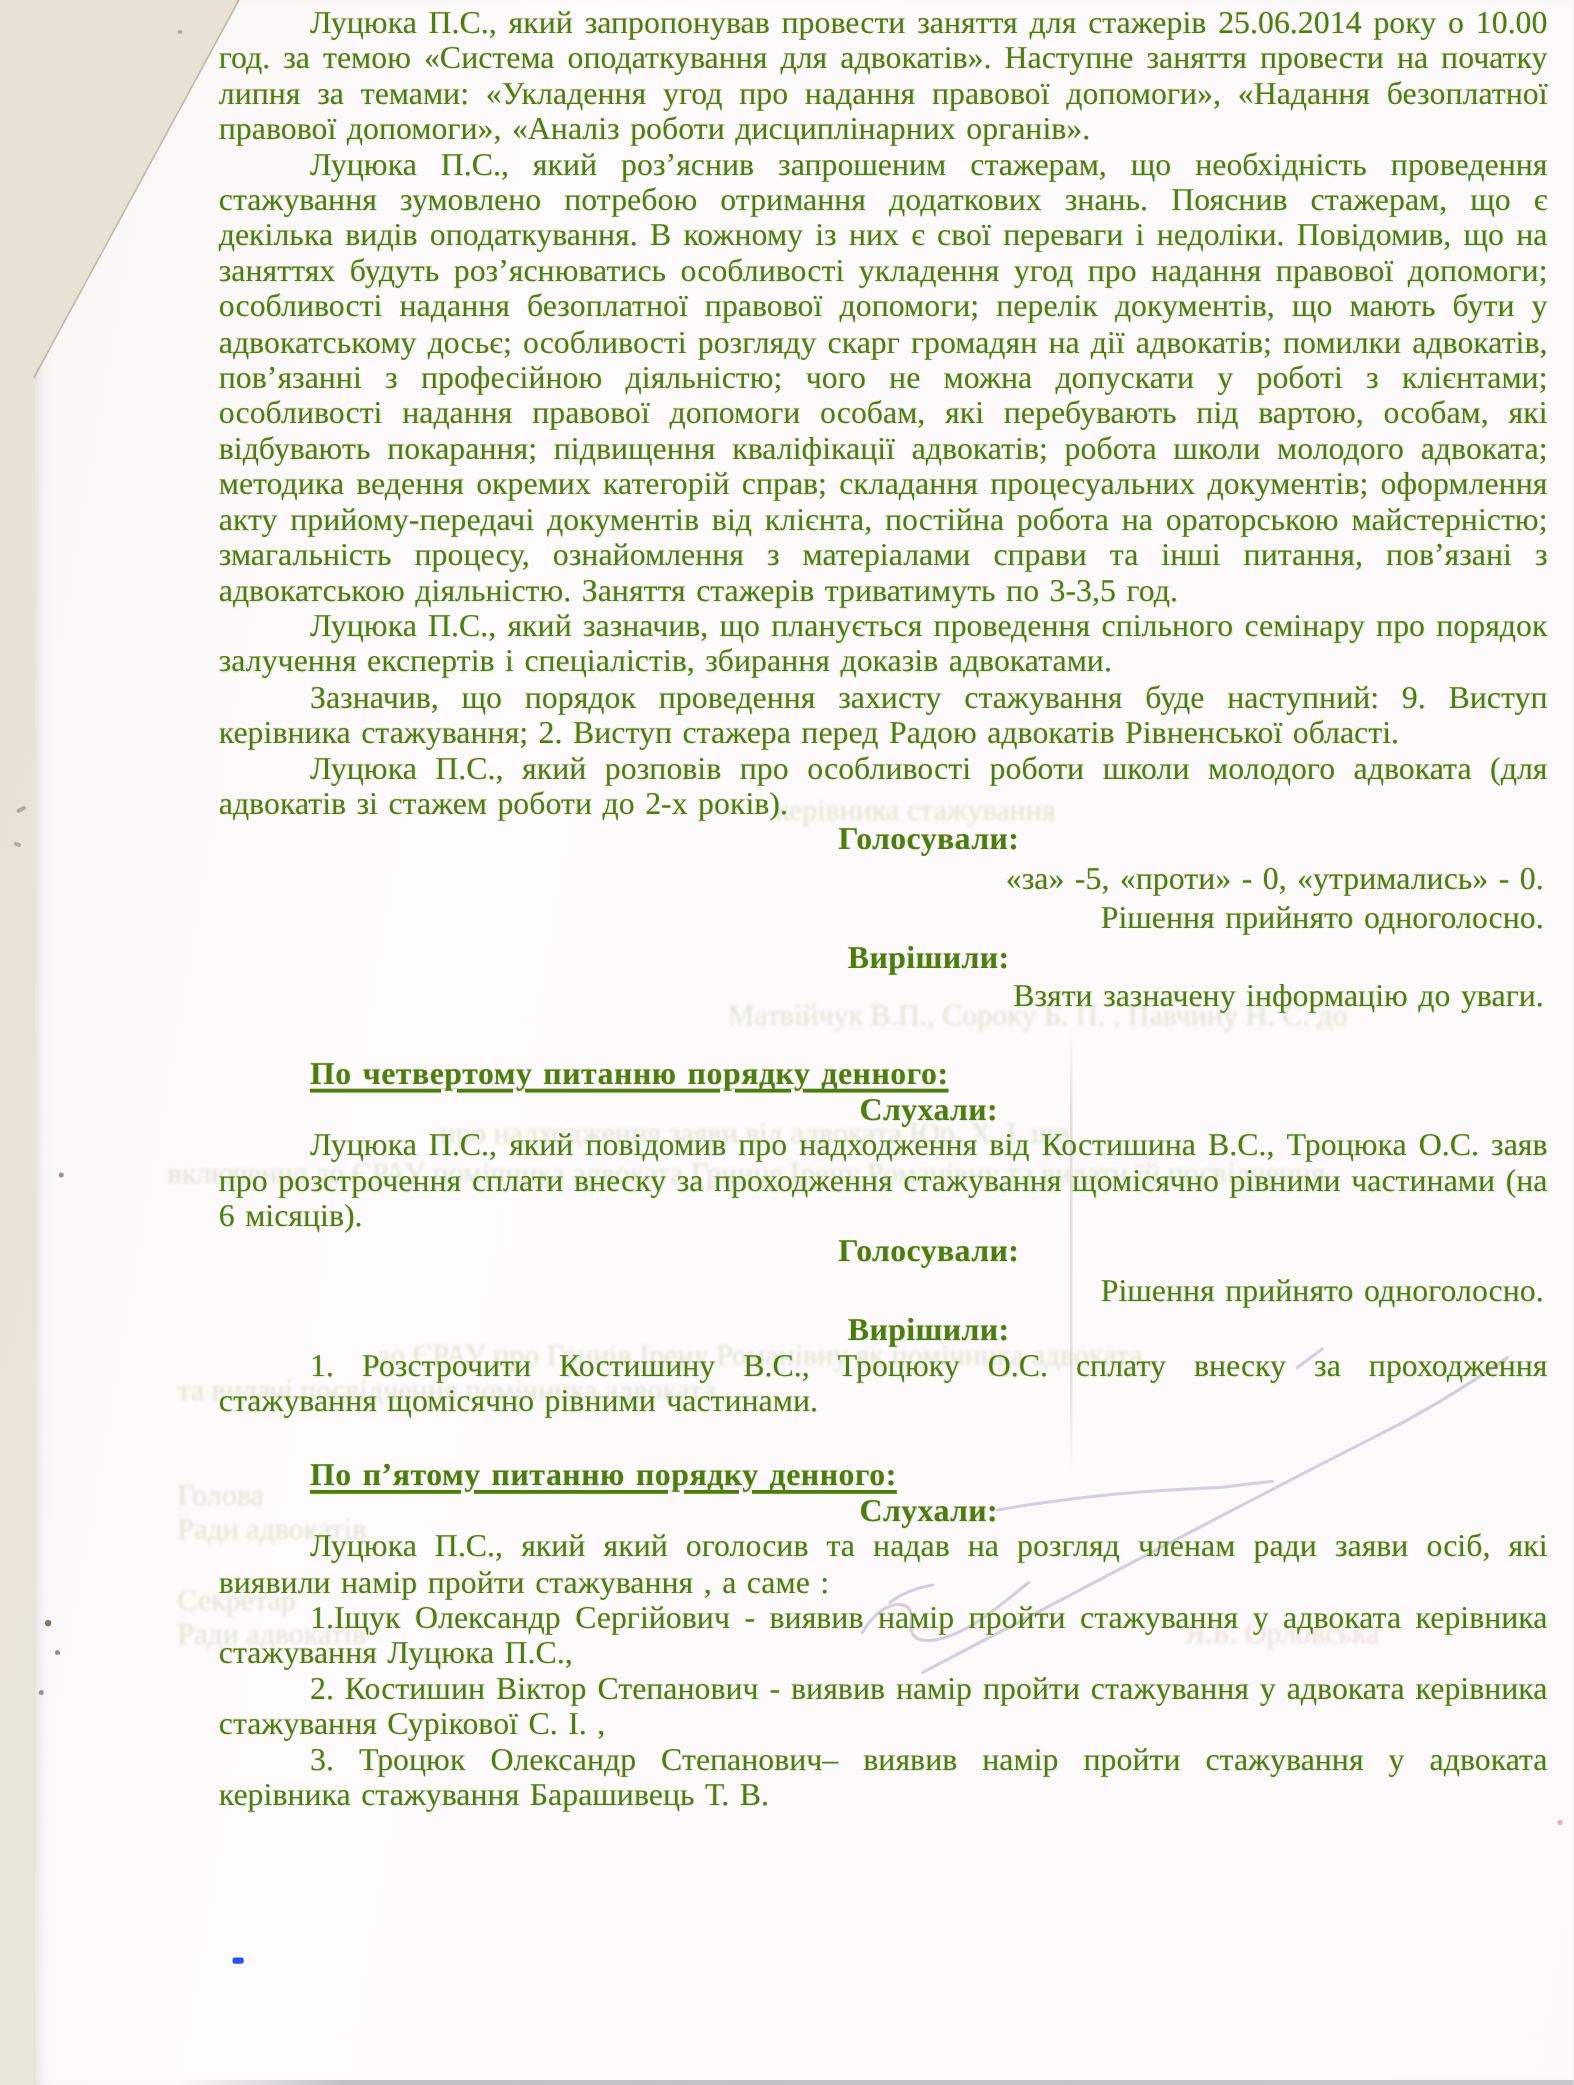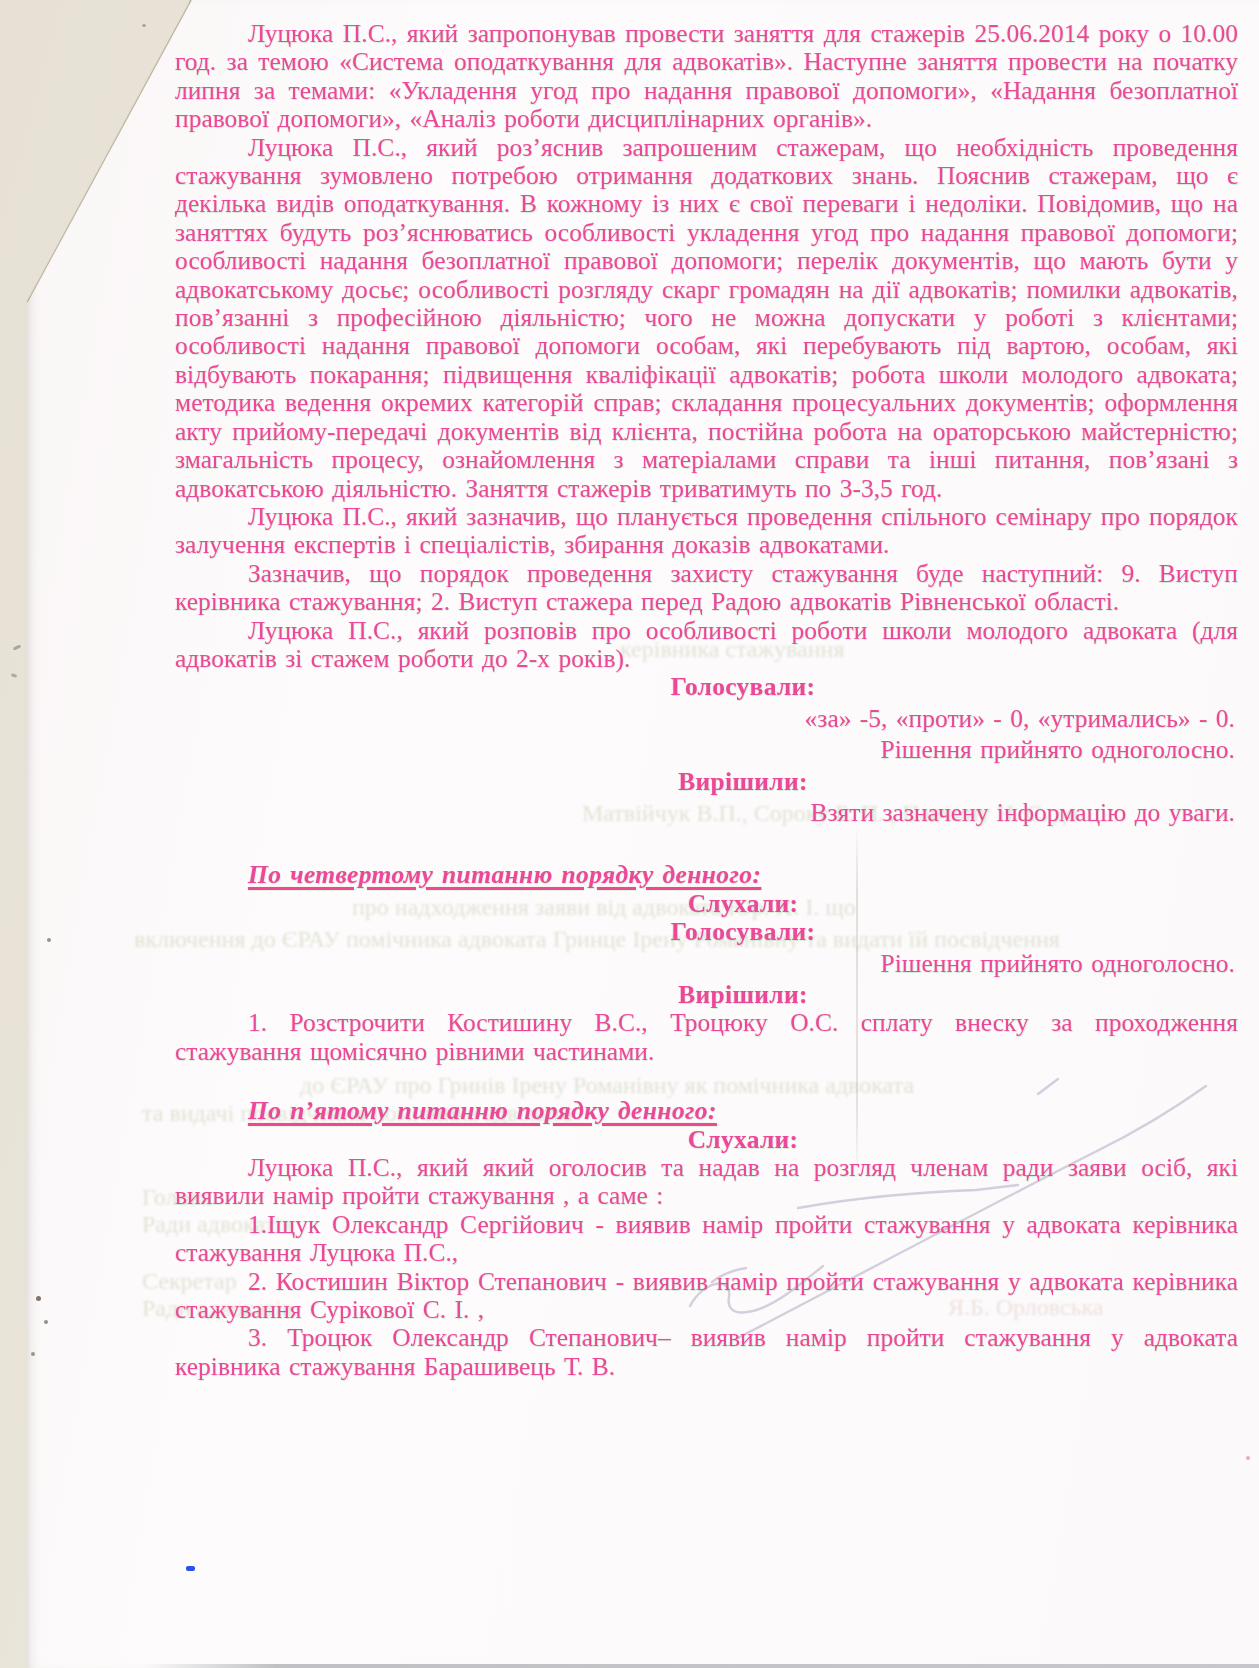--- a/index.html
+++ b/index.html
@@ -17,31 +17,31 @@
     clip-path:polygon(165px 0,100% 0,100% 100%,0 100%,0 302px);
     box-shadow:inset 10px 0 14px -10px rgba(120,108,85,.35);
   }
   .corner-edge{position:absolute;left:0;top:0;width:260px;height:340px;pointer-events:none;}
   .bottom-scan-edge{
     position:absolute;left:142px;right:0;bottom:0;height:4px;
     background:linear-gradient(to right,rgba(140,140,148,0),rgba(145,145,152,.55) 12%,rgba(150,150,158,.5));
   }
   
   .textcol{
-    position:absolute;left:175px;top:20px;width:1063px;
-    font-size:25.5px;line-height:28.4px;color:#ec4899;
+    position:absolute;left:175px;top:4px;width:1063px;
+    font-size:25.5px;line-height:28.4px;color:#4d7c0f;
     text-align:justify;word-spacing:2px;
     text-shadow:0.9px 0.5px 0 rgba(0,190,190,.14),-0.9px -0.4px 0 rgba(255,70,30,.12),0 1px 0 rgba(250,220,0,.10);
   }
   .p{margin:0;text-indent:73px;}
   .line{margin:3px;padding-left:73px;text-align:right;}
   .h{margin:0;padding-left:73px;font-weight:bold;text-align:center;letter-spacing:.3px;}
   .hu{
     margin:0;padding-left:73px;font-weight:bold;text-align:left;letter-spacing:.4px;
-    text-decoration:underline;text-decoration-thickness:2.5px;text-underline-offset:4px;font-style:italic;
+    text-decoration:underline;text-decoration-thickness:2.5px;text-underline-offset:4px;
   }
   .gap{height:31px;}
   
   .ghost{
     position:absolute;font-size:24px;line-height:26px;white-space:nowrap;
     color:rgba(130,150,80,.55);opacity:.42;filter:blur(1.3px);
     font-family:"Liberation Serif","DejaVu Serif",serif;
   }
   .ghost.warm{color:rgba(190,150,130,.6);}
   .crease{
@@ -104,20 +104,21 @@
     <p class="p">Зазначив, що порядок проведення захисту стажування буде наступний: 9. Виступ керівника стажування; 2. Виступ стажера перед Радою адвокатів Рівненської області.</p>
     <p class="p">Луцюка П.С., який розповів про особливості роботи школи молодого адвоката (для адвокатів зі стажем роботи до 2-х років).</p>
     <p class="h">Голосували:</p>
     <p class="line">«за» -5, «проти» - 0, «утримались» - 0.</p>
     <p class="line">Рішення прийнято одноголосно.</p>
     <p class="h">Вирішили:</p>
     <p class="line">Взяти зазначену інформацію до уваги.</p>
     <div class="gap"></div>
     <p class="hu">По четвертому питанню порядку денного:</p>
     <p class="h">Слухали:</p>
+    <p class="p">Луцюка П.С., який повідомив про надходження від Костишина В.С., Троцюка О.С. заяв про розстрочення сплати внеску за проходження стажування щомісячно рівними частинами (на 6 місяців).</p>
     <p class="h">Голосували:</p>
     <p class="line">Рішення прийнято одноголосно.</p>
     <p class="h">Вирішили:</p>
     <p class="p">1. Розстрочити Костишину В.С., Троцюку О.С. сплату внеску за проходження стажування щомісячно рівними частинами.</p>
     <div class="gap"></div>
     <p class="hu">По п’ятому питанню порядку денного:</p>
     <p class="h">Слухали:</p>
     <p class="p">Луцюка П.С., який який оголосив та надав на розгляд членам ради заяви осіб, які виявили намір пройти стажування , а саме :</p>
     <p class="p">1.Іщук Олександр Сергійович - виявив намір пройти стажування  у адвоката керівника стажування    Луцюка П.С.,</p>
     <p class="p">2. Костишин Віктор Степанович  - виявив намір пройти стажування   у адвоката керівника стажування Сурікової С. І. ,</p>

